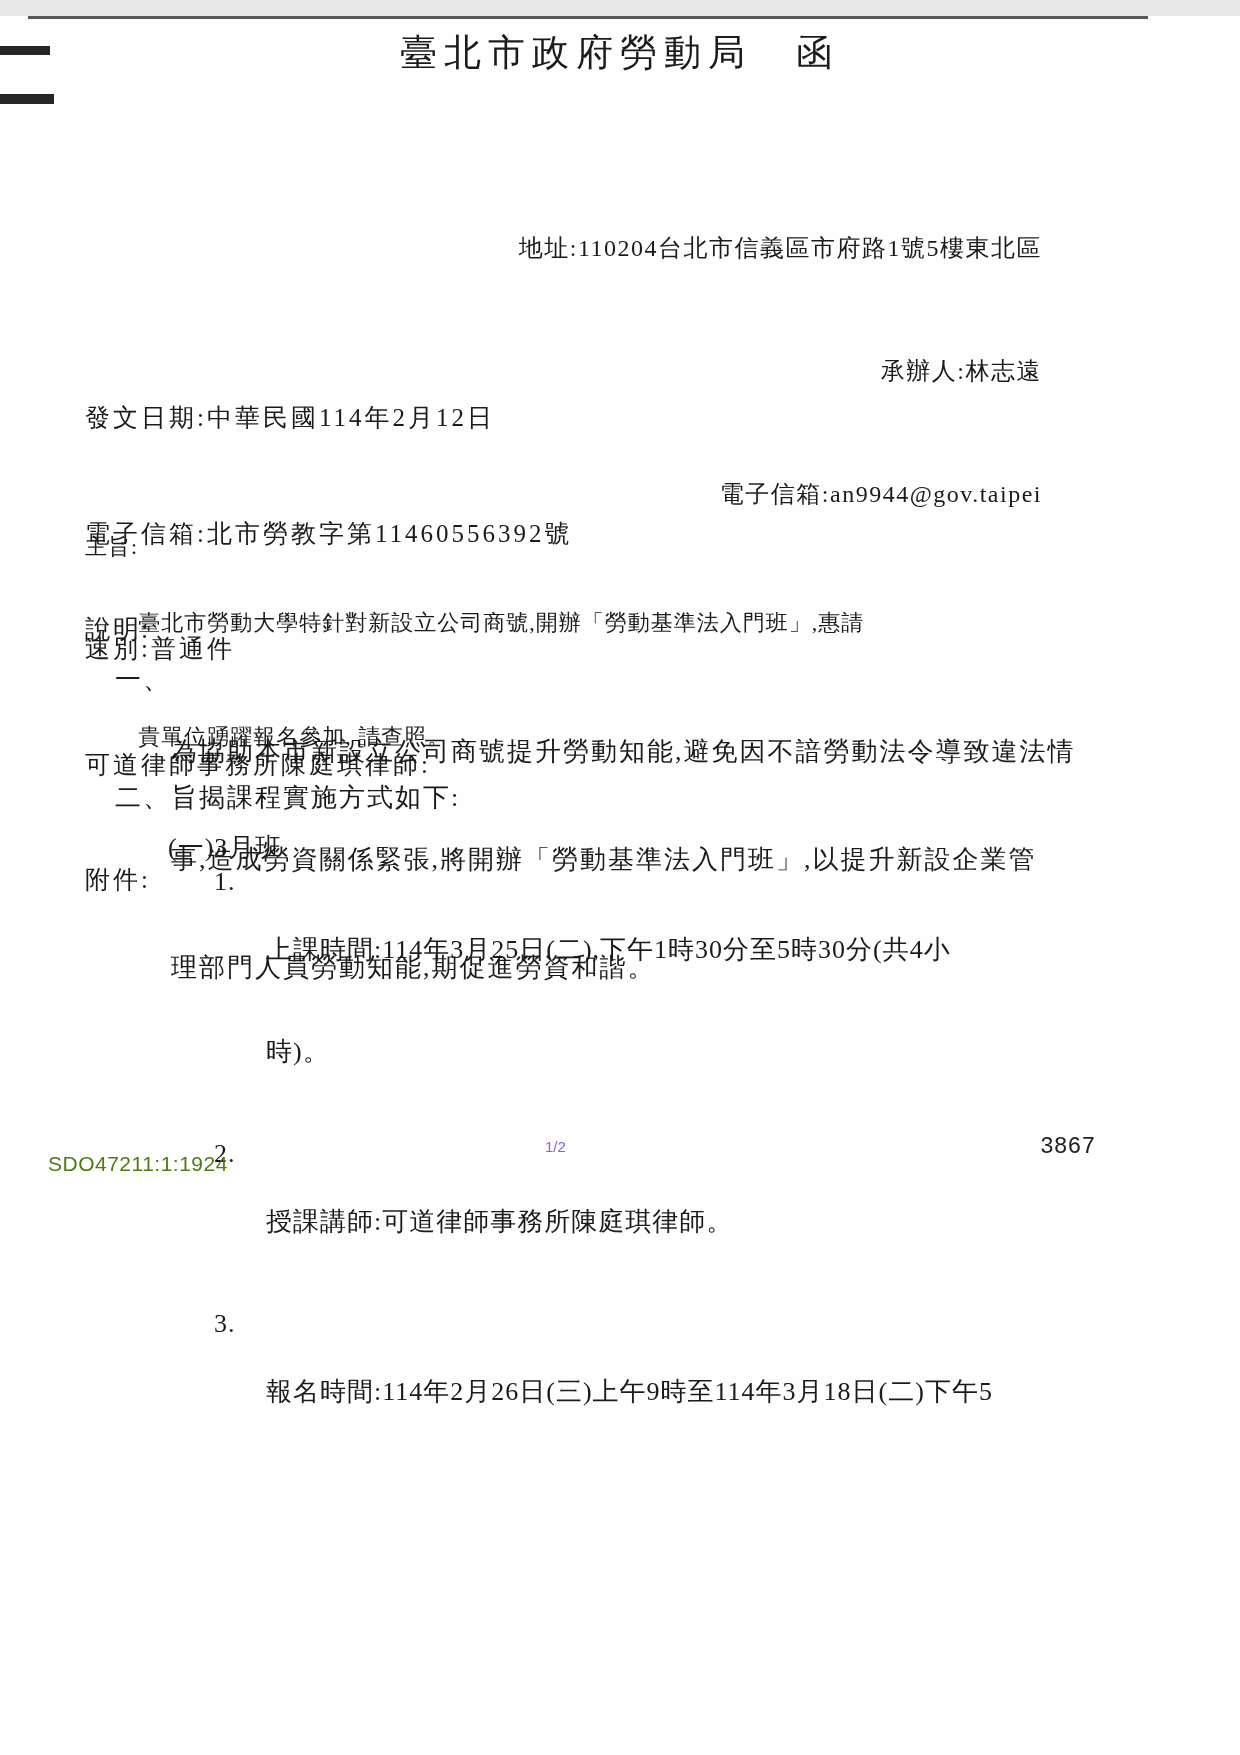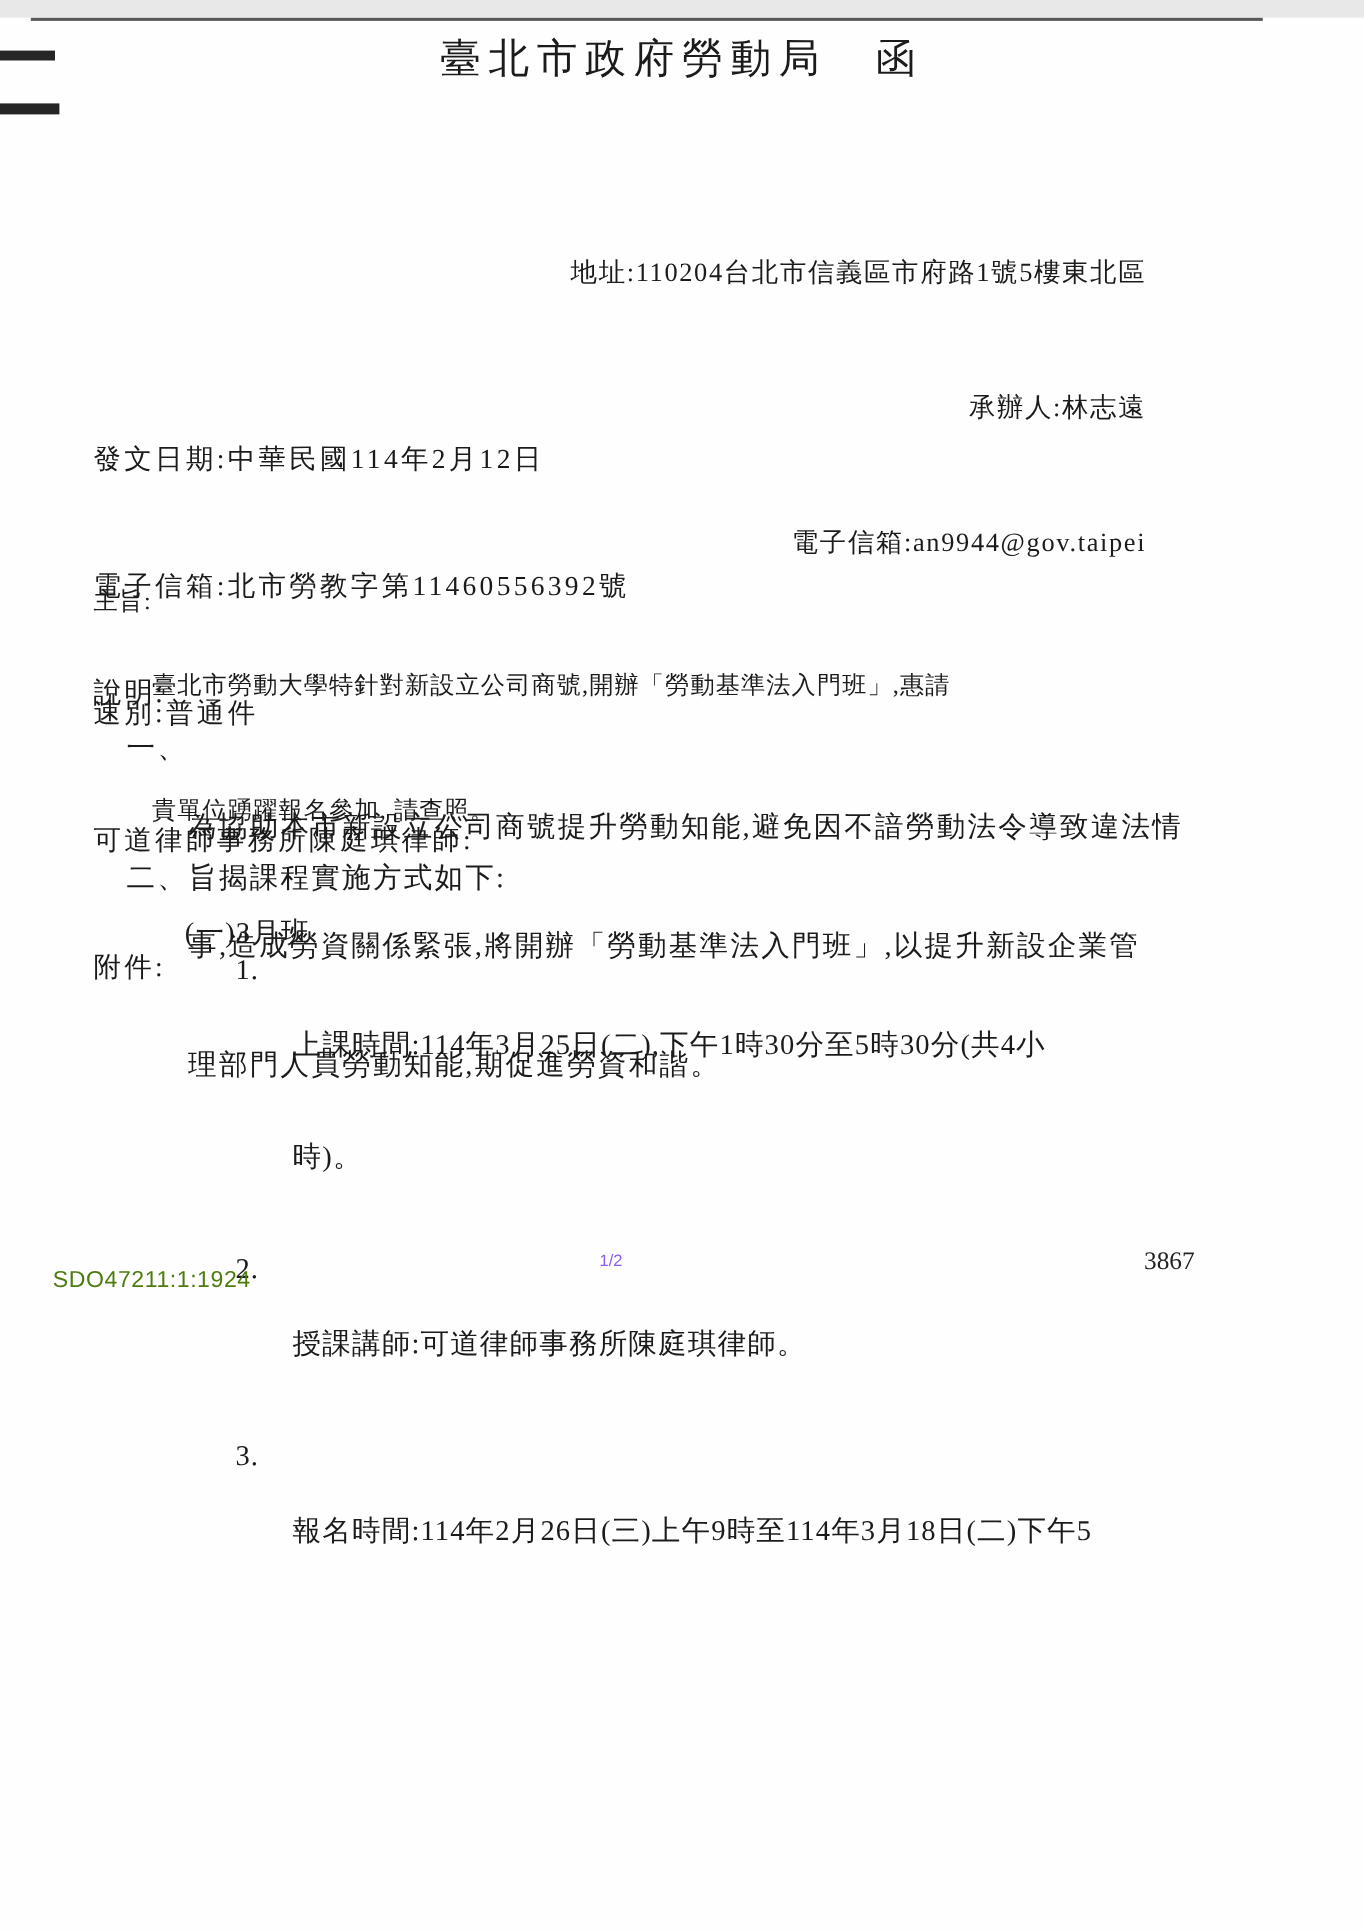--- a/index.html
+++ b/index.html
@@ -82,21 +82,21 @@
     font-family:"Liberation Sans","DejaVu Sans",sans-serif;
     font-size:21px;letter-spacing:.5px;color:#4d7c0f;
   }
   .footer-center{
     position:absolute;top:1122px;left:545px;
     font-family:"Liberation Sans","DejaVu Sans",sans-serif;
     font-size:15px;color:#8b5cf6;
   }
   .footer-right{
     position:absolute;top:1118px;left:1040px;
-    font-family:Liberation Serif, serif;
+    font-family:Liberation Mono, monospace;
     font-size:23px;color:#222;
   }
 </style>
 </head>
 <body>
 
 <div class="page">
 
   <div class="top-edge-line"></div>
   <div class="bar1"></div>

